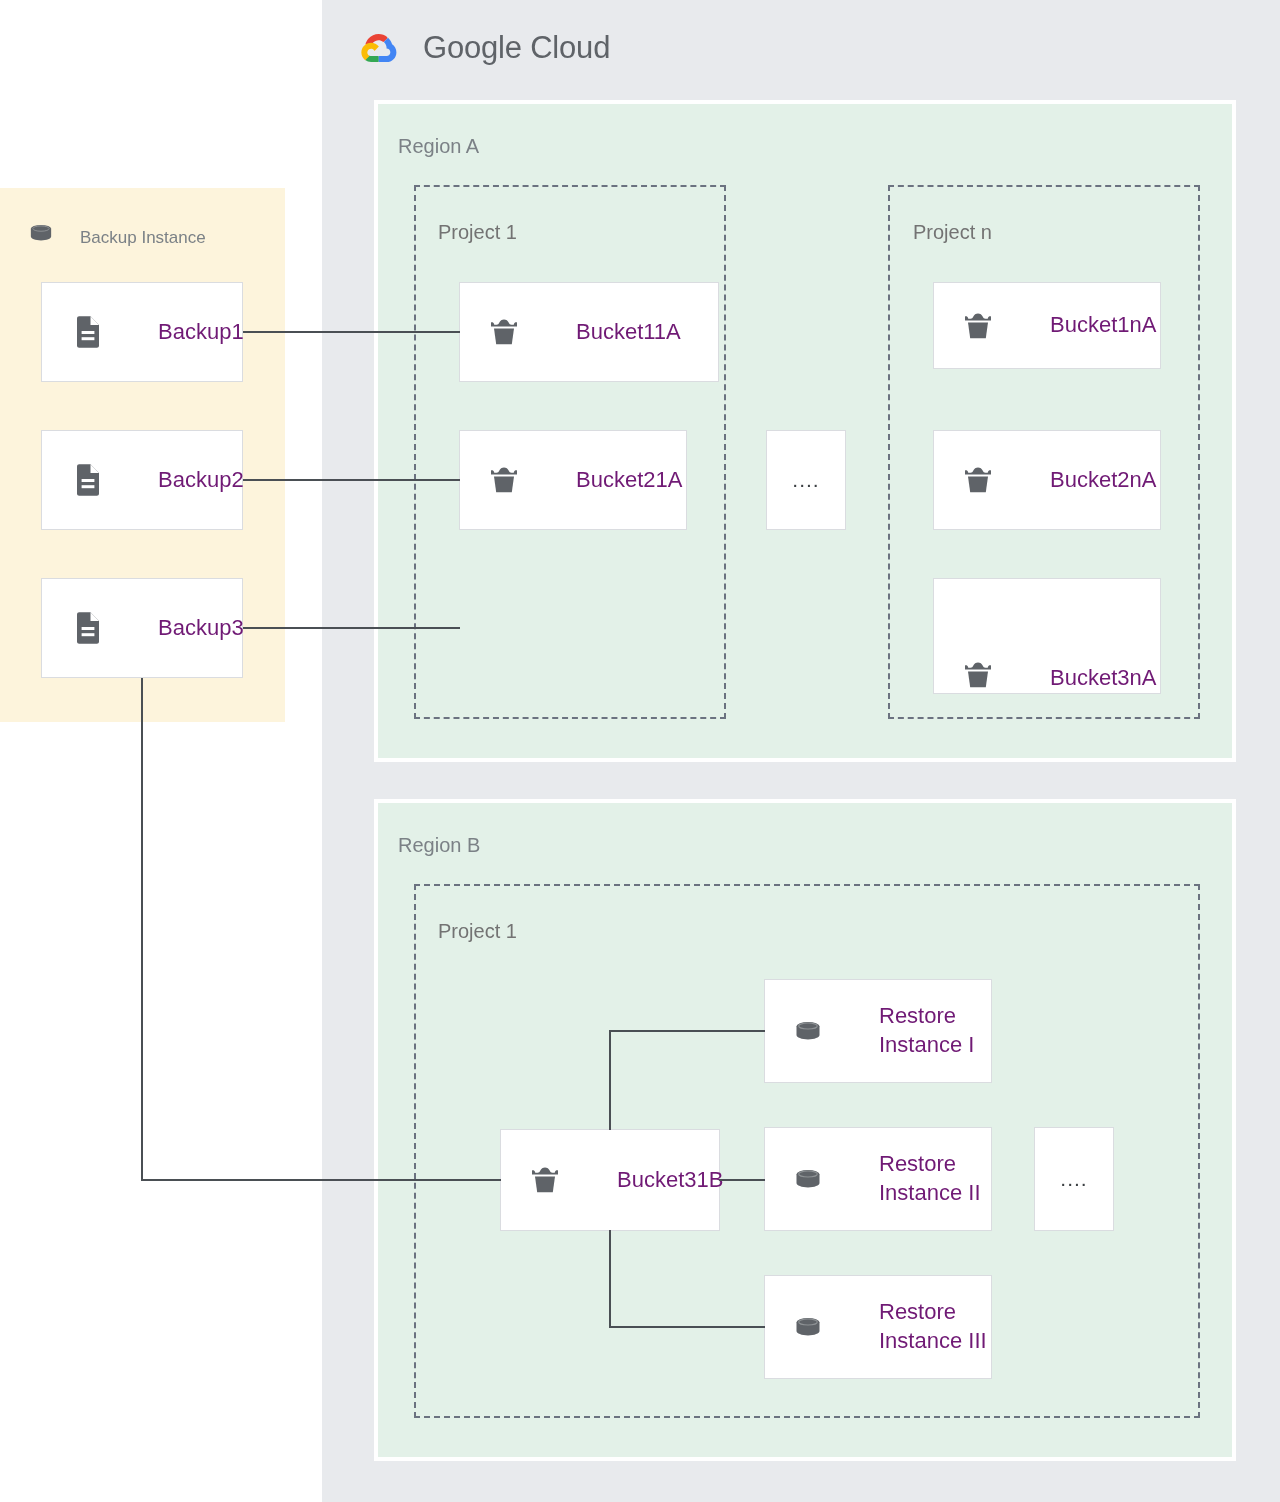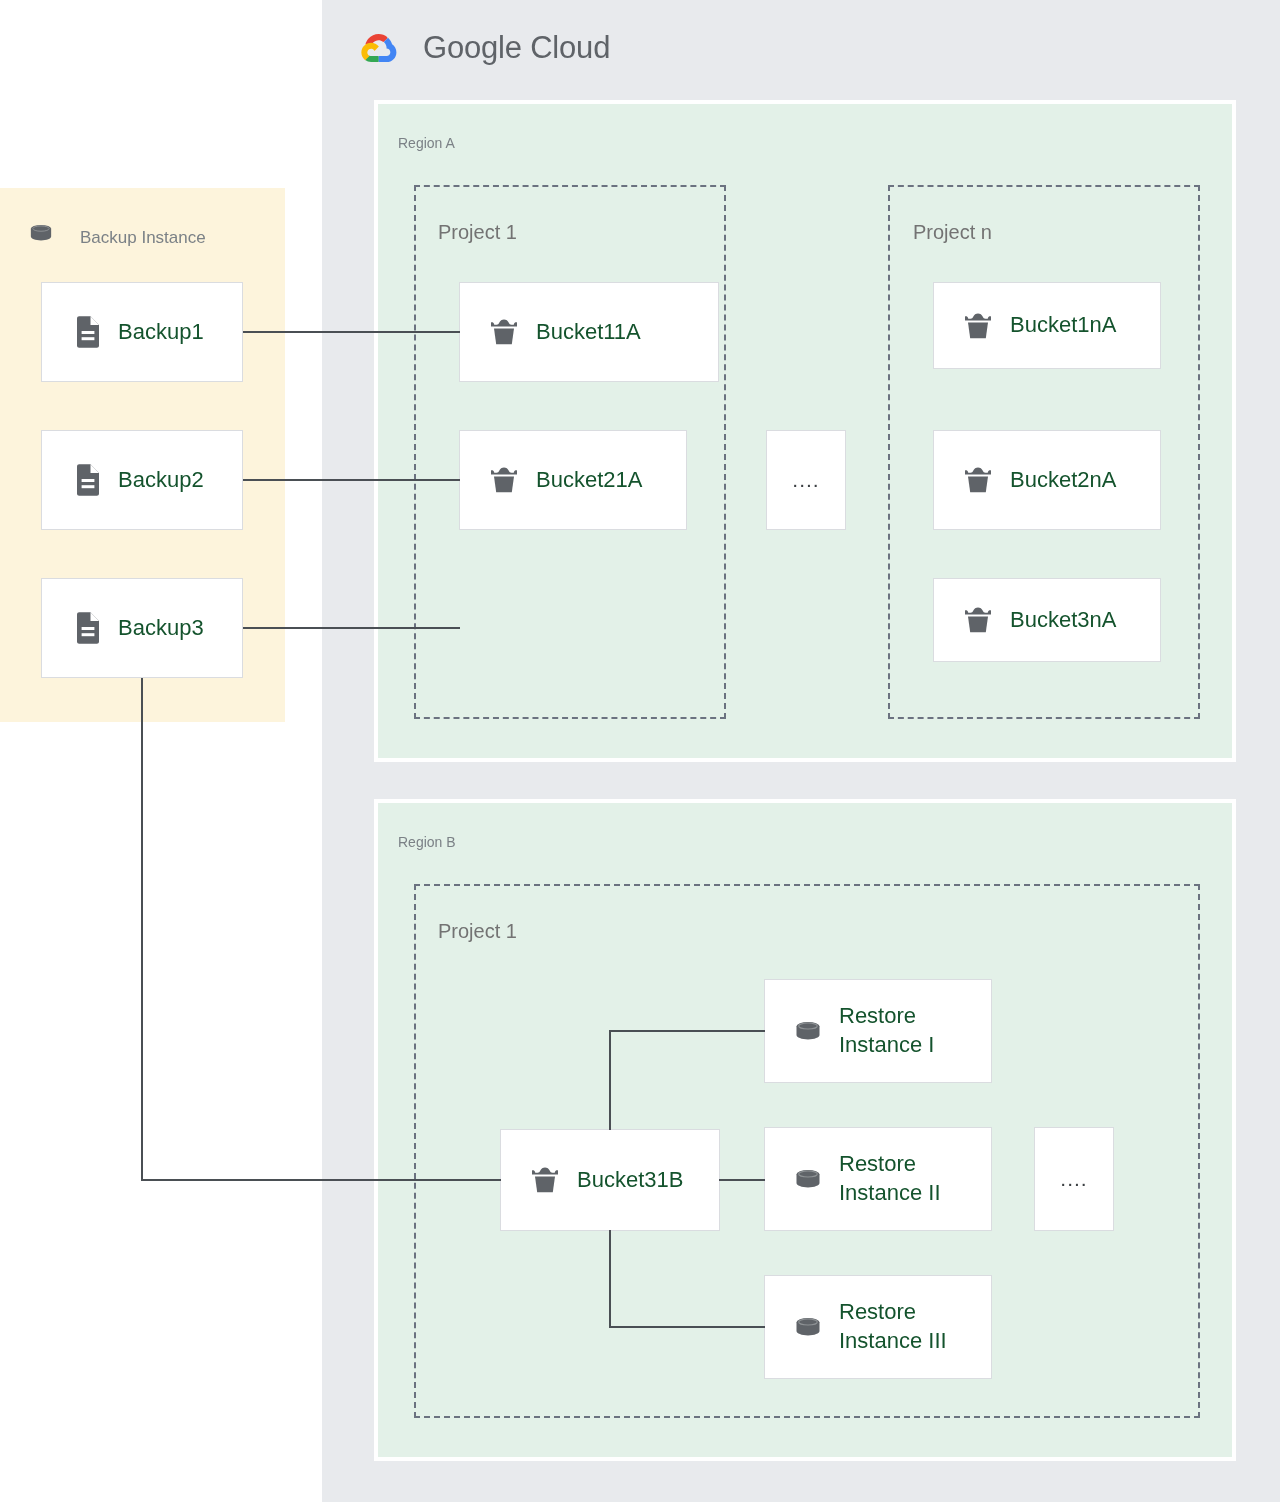--- a/index.html
+++ b/index.html
@@ -42,21 +42,21 @@
   .gc-logo-text .w2 { font-weight: 400; color: #5f6368; }
 
   .region {
     position: absolute;
     background: #e3f1e8;
     border: 4px solid #ffffff;
     box-sizing: border-box;
   }
   .region-label {
     position: absolute;
-    font-size: 14px;
+    font-size: 20px;
     color: #7b8186;
   }
   .project {
     position: absolute;
     border: 2px dashed #6b7280;
     box-sizing: border-box;
   }
   .project-label {
     position: absolute;
     font-size: 20px;
@@ -85,23 +85,24 @@
     background: #ffffff;
     border: 1px solid #dadce0;
     box-sizing: border-box;
     display: flex;
     align-items: center;
     gap: 14px;
     padding-left: 26px;
   }
   .card-label {
     font-size: 22px;
-    color: #14532d;
+    color: #701a75;
     line-height: 1.3;
     white-space: pre-line;
+    margin-left: 40px;
   }
   .dots-card {
     position: absolute;
     background: #ffffff;
     border: 1px solid #dadce0;
     box-sizing: border-box;
     display: flex;
     align-items: center;
     justify-content: center;
     font-size: 21px;
@@ -174,21 +175,21 @@
   </div>
 
   <div class="card" style="left:933px; top:430px; width:228px; height:100px;">
     <svg class="icon" width="36" height="36" viewBox="0 0 36 36">
       <path d="M5 8.5 C5 8.5 7.5 7.2 8.3 10.8 L10.6 10.8 C11.8 10.8 12.8 9.9 13.2 8.8 C14.0 6.6 16.0 5.4 18 5.4 C20 5.4 22.0 6.6 22.8 8.8 C23.2 9.9 24.2 10.8 25.4 10.8 L27.7 10.8 C28.5 7.2 31 8.5 31 8.5 L31 12.6 L5 12.6 Z" fill="#5f6368"></path>
       <path d="M8.0 14.6 L28.0 14.6 L25.8 30.2 L10.2 30.2 Z" fill="#5f6368"></path>
     </svg>
     <span class="card-label">Bucket2nA</span>
   </div>
 
-  <div class="card" style="left:933px; top:578px; width:228px; height:84px;">
+  <div class="card" style="left:933px; top:578px; width:228px; height:116px;align-items:flex-end;">
     <svg class="icon" width="36" height="36" viewBox="0 0 36 36">
       <path d="M5 8.5 C5 8.5 7.5 7.2 8.3 10.8 L10.6 10.8 C11.8 10.8 12.8 9.9 13.2 8.8 C14.0 6.6 16.0 5.4 18 5.4 C20 5.4 22.0 6.6 22.8 8.8 C23.2 9.9 24.2 10.8 25.4 10.8 L27.7 10.8 C28.5 7.2 31 8.5 31 8.5 L31 12.6 L5 12.6 Z" fill="#5f6368"></path>
       <path d="M8.0 14.6 L28.0 14.6 L25.8 30.2 L10.2 30.2 Z" fill="#5f6368"></path>
     </svg>
     <span class="card-label">Bucket3nA</span>
   </div>
 
   <div class="region" style="left:374px; top:799px; width:862px; height:662px;"></div>
   <div class="region-label" style="left:398px; top:834px;">Region B</div>
 

